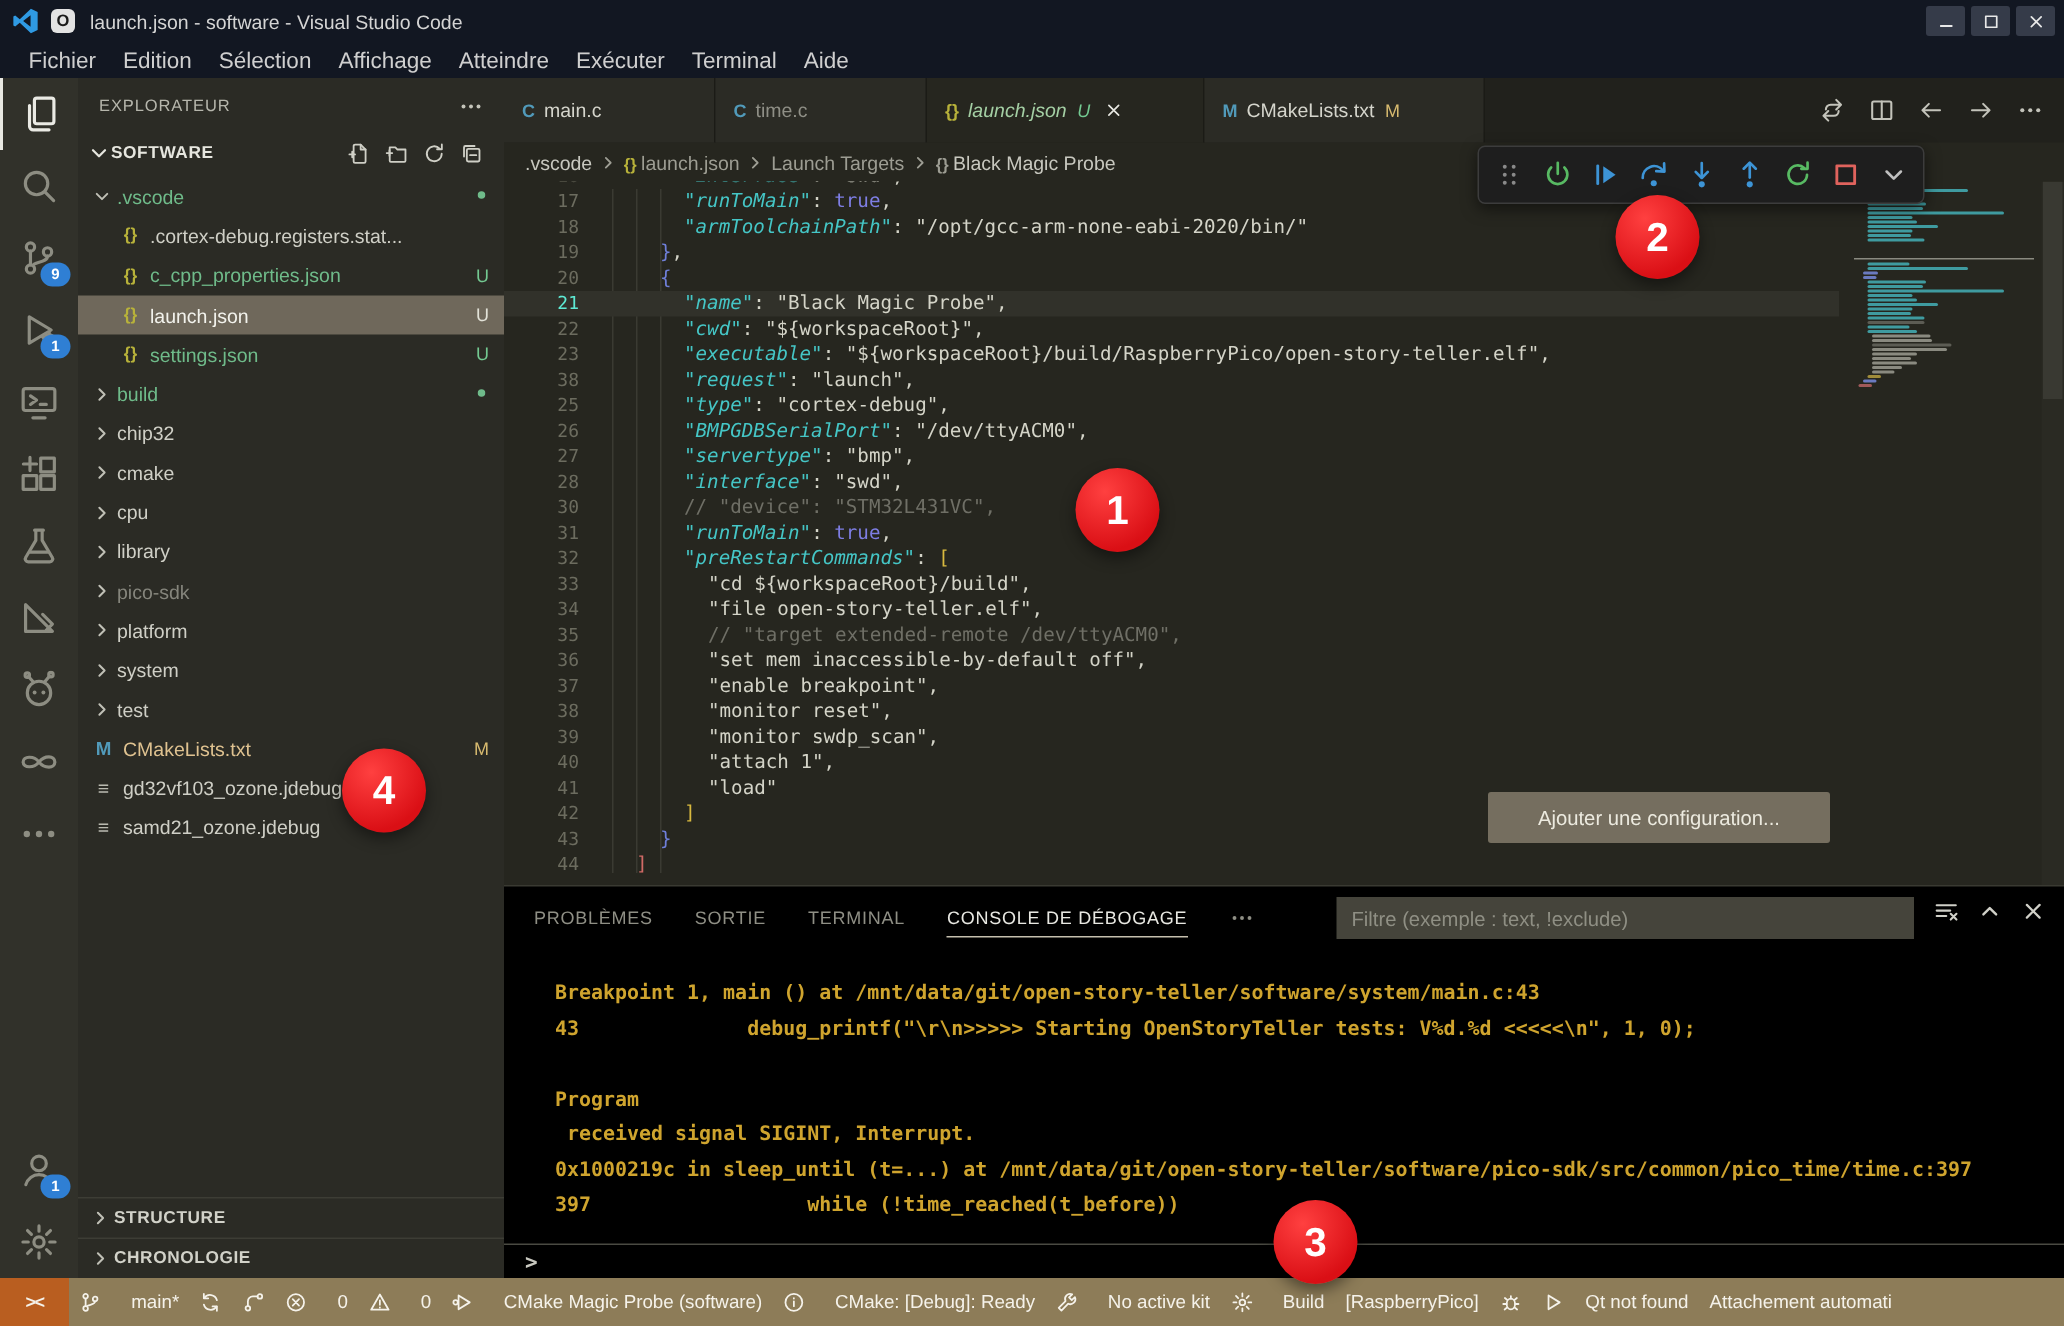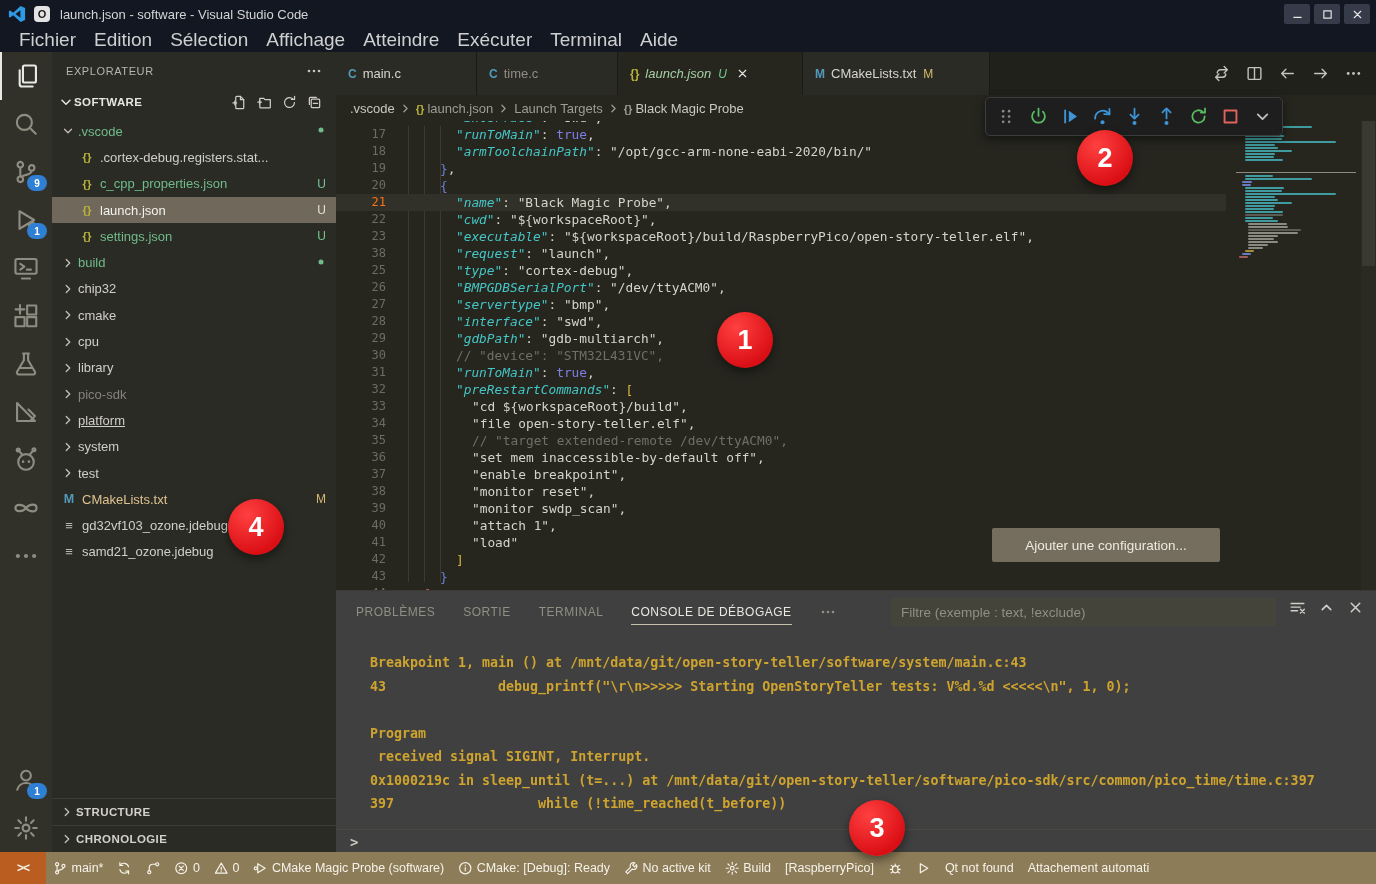--- a/index.html
+++ b/index.html
@@ -12,21 +12,21 @@
   .titlebar{position:absolute;left:0;top:0;right:0;height:28px;background:#121722;display:flex;align-items:center;z-index:10;}
   .vslogo{margin-left:8px;}
   .appbadge{margin-left:8px;width:16px;height:16px;border-radius:4px;background:#e3e3e3;color:#1a1a1a;
             font-size:11px;font-weight:bold;display:flex;align-items:center;justify-content:center;}
   .wtitle{margin-left:10px;font-size:13px;color:#d4d4d4;}
   .wincontrols{margin-left:auto;display:flex;gap:4px;margin-right:6px;}
   .winbtn{width:26px;height:20px;background:#353b49;border-radius:2px;color:#e8e8e8;display:flex;align-items:center;justify-content:center;}
 
   
   .menubar{position:absolute;left:0;top:28px;right:0;height:24px;background:#121722;display:flex;align-items:center;padding-left:10px;z-index:10;}
-  .menuitem{font-size:19px;color:#cfcfcf;padding:2px 9px;}
+  .menuitem{font-size:15px;color:#cfcfcf;padding:2px 9px;}
 
   
   .activitybar{position:absolute;left:0;top:52px;width:52px;bottom:32px;background:#31312a;z-index:6;}
   .abitem{position:relative;width:52px;height:48px;display:flex;align-items:center;justify-content:center;color:#8d8d82;}
   .abitem.active{color:#eaeae4;border-left:2px solid #e8e8e2;width:50px;}
   .abitem .ic svg{width:26px;height:26px;}
   .abbadge{position:absolute;right:5px;bottom:5px;min-width:16px;height:16px;border-radius:8px;background:#2f7fd4;
            color:#fff;font-size:10px;font-weight:bold;display:flex;align-items:center;justify-content:center;padding:0 2px;}
   .abbottom{position:absolute;bottom:0;left:0;width:52px;}
 
@@ -69,21 +69,21 @@
                padding-left:14px;font-size:13px;color:#9d9d93;gap:4px;}
   .breadcrumbs .bchev svg{width:13px;height:13px;}
   .breadcrumbs .bic{font-size:11px;font-weight:bold;margin-right:3px;}
   .bcfirst,.bclast{color:#c8c8bf;}
 
   .editor{position:absolute;left:0;top:69px;right:0;height:469px;overflow:hidden;}
   .codelines{position:absolute;left:0;top:0;right:150px;}
   .cline{display:flex;height:17px;line-height:17px;font-family:"DejaVu Sans Mono",monospace;font-size:12.8px;white-space:pre;}
   .cline .ln{width:50px;text-align:right;padding-right:14px;color:#6c6c5f;flex:none;font-size:12px;}
   .cline.cur{background:#31312a;}
-  .cline.cur .ln{color:#f97316;}
+  .cline.cur .ln{color:#5eead4;}
   .clipTop{margin-top:-12px;}
   .tk-k{color:#45c6c6;font-style:italic;}
   .tk-p{color:#d4d4c8;}
   .tk-s{color:#d4d4c8;}
   .tk-b{color:#7e7ee4;}
   .tk-c{color:#6f6f66;}
   .tk-bb{color:#6f7fd9;}
   .tk-by{color:#d8b93f;}
   .tk-br{color:#d16a66;}
   .guides{position:absolute;left:0;top:5px;bottom:8px;width:200px;pointer-events:none;}
@@ -99,42 +99,42 @@
   .dtoolbar{position:absolute;left:649px;top:45px;height:37px;background:#1e1e1e;border:1px solid #3c3c3c;
             border-radius:5px;display:flex;align-items:center;padding:0 6px;gap:4px;z-index:8;box-shadow:0 3px 10px rgba(0,0,0,.5);}
   .dtbtn{width:28px;height:28px;display:flex;align-items:center;justify-content:center;}
   .dtbtn svg{width:19px;height:19px;}
   .dt-grip{color:#8a8a8a;}.dt-green{color:#58ba63;}.dt-blue{color:#3d94d6;}.dt-red{color:#e0635d;}.dt-grey{color:#c0c0c0;}
 
   .addcfg{position:absolute;left:656px;top:476px;width:228px;height:34px;background:#756e5f;color:#eceadf;
           font-size:13.5px;display:flex;align-items:center;justify-content:center;border-radius:2px;z-index:4;}
 
   
-  .panel{position:absolute;left:0;right:0;top:538px;bottom:0;background:#404040;border-top:1px solid #3a3a32;}
+  .panel{position:absolute;left:0;right:0;top:538px;bottom:0;background:#000000;border-top:1px solid #3a3a32;}
   .paneltabs{position:absolute;left:0;top:0;right:0;height:42px;display:flex;align-items:center;padding-left:20px;gap:28px;}
   .ptab{font-size:12px;letter-spacing:.5px;color:#8f8f85;height:100%;display:flex;align-items:center;position:relative;}
   .ptab.active{color:#e8e8e2;}
   .ptab.active:after{content:"";position:absolute;left:0;right:0;bottom:8px;height:1px;background:#c5bfae;}
   .pfilter{position:absolute;right:100px;top:7px;width:365px;height:28px;background:#45443b;border:none;
            color:#d8d8d0;font-size:13.5px;padding:0 10px;font-family:"Liberation Sans",sans-serif;}
   .pfilter::placeholder{color:#8f8f84;}
   .pactions{position:absolute;right:12px;top:8px;display:flex;gap:12px;color:#d0d0c8;}
   .pactions svg{width:17px;height:17px;}
   .console{position:absolute;left:34px;right:26px;top:60px;font-family:"DejaVu Sans Mono",monospace;
            font-size:13.3px;line-height:23.5px;color:#cfa42e;}
   .conline{white-space:pre-wrap;word-break:break-all;min-height:23.5px;font-weight:bold;}
   .promptsep{position:absolute;left:0;right:0;bottom:22px;height:1px;background:#4a4a42;}
   .promptrow{position:absolute;left:14px;bottom:2px;color:#c9c9c0;font-size:14px;font-weight:bold;font-family:"DejaVu Sans Mono",monospace;}
 
   
   .statusbar{position:absolute;left:0;bottom:0;right:0;height:32px;background:#8d7c58;display:flex;align-items:center;
              color:#f5f2ea;font-size:12.5px;overflow:hidden;z-index:20;}
   .remoteblock{width:46px;height:32px;background:#b95e20;display:flex;align-items:center;justify-content:center;flex:none;}
   .remglyph{font-weight:bold;font-size:12px;letter-spacing:-1px;}
-  .sbitem{display:flex;align-items:center;gap:4px;padding:0 7px;height:100%;flex:none;white-space:nowrap;}
+  .sbitem{display:flex;align-items:center;gap:20px;padding:0 7px;height:100%;flex:none;white-space:nowrap;}
   .sbitem svg{width:14.5px;height:14.5px;}
 
   
   .ann{position:absolute;width:56px;height:56px;border-radius:50%;z-index:60;display:flex;align-items:center;justify-content:center;
        background:radial-gradient(circle at 35% 28%,#ff4040,#da0f15 72%);color:#fff;font-size:27px;font-weight:bold;
        box-shadow:0 4px 10px rgba(0,0,0,.45);}
 </style>
 </head>
 <body>
 
@@ -427,21 +427,21 @@
           <span class="tlabel" style="color: rgb(207, 207, 198);">library</span>
         </div>
         <div class="titem" style="padding-left: 8px;">
           <span class="ic chev">
             <svg viewBox="0 0 16 16" width="16" height="16" fill="none" stroke="currentColor" stroke-width="1.5" stroke-linecap="round" stroke-linejoin="round">
               <path d="M6 4l4 4-4 4"></path>
             </svg>
           </span>
           <span class="tlabel" style="color: rgb(133, 133, 124);">pico-sdk</span>
         </div>
-        <div class="titem" style="padding-left: 8px; text-decoration: underline;">
+        <div class="titem" style="padding-left: 8px;">
           <span class="ic chev">
             <svg viewBox="0 0 16 16" width="16" height="16" fill="none" stroke="currentColor" stroke-width="1.5" stroke-linecap="round" stroke-linejoin="round">
               <path d="M6 4l4 4-4 4"></path>
             </svg>
           </span>
           <span class="tlabel" style="color: rgb(207, 207, 198);">platform</span>
         </div>
         <div class="titem" style="padding-left: 8px;">
           <span class="ic chev">
             <svg viewBox="0 0 16 16" width="16" height="16" fill="none" stroke="currentColor" stroke-width="1.5" stroke-linecap="round" stroke-linejoin="round">
@@ -586,21 +586,20 @@
           <div class="cline"><span class="ln">19</span><span class="ct" style="padding-left: 40px;"><span class="tk-bb">}</span><span class="tk-p">,</span></span></div>
           <div class="cline"><span class="ln">20</span><span class="ct" style="padding-left: 40px;"><span class="tk-bb">{</span></span></div>
           <div class="cline cur"><span class="ln">21</span><span class="ct" style="padding-left: 56px;"><span class="tk-k">"name"</span><span class="tk-p">: </span><span class="tk-s">"Black Magic Probe"</span><span class="tk-p">,</span></span></div>
           <div class="cline"><span class="ln">22</span><span class="ct" style="padding-left: 56px;"><span class="tk-k">"cwd"</span><span class="tk-p">: </span><span class="tk-s">"${workspaceRoot}"</span><span class="tk-p">,</span></span></div>
           <div class="cline"><span class="ln">23</span><span class="ct" style="padding-left: 56px;"><span class="tk-k">"executable"</span><span class="tk-p">: </span><span class="tk-s">"${workspaceRoot}/build/RaspberryPico/open-story-teller.elf"</span><span class="tk-p">,</span></span></div>
           <div class="cline"><span class="ln">38</span><span class="ct" style="padding-left: 56px;"><span class="tk-k">"request"</span><span class="tk-p">: </span><span class="tk-s">"launch"</span><span class="tk-p">,</span></span></div>
           <div class="cline"><span class="ln">25</span><span class="ct" style="padding-left: 56px;"><span class="tk-k">"type"</span><span class="tk-p">: </span><span class="tk-s">"cortex-debug"</span><span class="tk-p">,</span></span></div>
           <div class="cline"><span class="ln">26</span><span class="ct" style="padding-left: 56px;"><span class="tk-k">"BMPGDBSerialPort"</span><span class="tk-p">: </span><span class="tk-s">"/dev/ttyACM0"</span><span class="tk-p">,</span></span></div>
           <div class="cline"><span class="ln">27</span><span class="ct" style="padding-left: 56px;"><span class="tk-k">"servertype"</span><span class="tk-p">: </span><span class="tk-s">"bmp"</span><span class="tk-p">,</span></span></div>
           <div class="cline"><span class="ln">28</span><span class="ct" style="padding-left: 56px;"><span class="tk-k">"interface"</span><span class="tk-p">: </span><span class="tk-s">"swd"</span><span class="tk-p">,</span></span></div>
-          <div class="cline"><span class="ln">29</span><span class="ct" style="padding-left: 56px;"><span class="tk-k">"gdbPath"</span><span class="tk-p">: </span><span class="tk-s">"gdb-multiarch"</span><span class="tk-p">,</span></span></div>
           <div class="cline"><span class="ln">30</span><span class="ct" style="padding-left: 56px;"><span class="tk-c">// "device": "STM32L431VC",</span></span></div>
           <div class="cline"><span class="ln">31</span><span class="ct" style="padding-left: 56px;"><span class="tk-k">"runToMain"</span><span class="tk-p">: </span><span class="tk-b">true</span><span class="tk-p">,</span></span></div>
           <div class="cline"><span class="ln">32</span><span class="ct" style="padding-left: 56px;"><span class="tk-k">"preRestartCommands"</span><span class="tk-p">: </span><span class="tk-by">[</span></span></div>
           <div class="cline"><span class="ln">33</span><span class="ct" style="padding-left: 72px;"><span class="tk-s">"cd ${workspaceRoot}/build"</span><span class="tk-p">,</span></span></div>
           <div class="cline"><span class="ln">34</span><span class="ct" style="padding-left: 72px;"><span class="tk-s">"file open-story-teller.elf"</span><span class="tk-p">,</span></span></div>
           <div class="cline"><span class="ln">35</span><span class="ct" style="padding-left: 72px;"><span class="tk-c">// "target extended-remote /dev/ttyACM0",</span></span></div>
           <div class="cline"><span class="ln">36</span><span class="ct" style="padding-left: 72px;"><span class="tk-s">"set mem inaccessible-by-default off"</span><span class="tk-p">,</span></span></div>
           <div class="cline"><span class="ln">37</span><span class="ct" style="padding-left: 72px;"><span class="tk-s">"enable breakpoint"</span><span class="tk-p">,</span></span></div>
           <div class="cline"><span class="ln">38</span><span class="ct" style="padding-left: 72px;"><span class="tk-s">"monitor reset"</span><span class="tk-p">,</span></span></div>
           <div class="cline"><span class="ln">39</span><span class="ct" style="padding-left: 72px;"><span class="tk-s">"monitor swdp_scan"</span><span class="tk-p">,</span></span></div>

